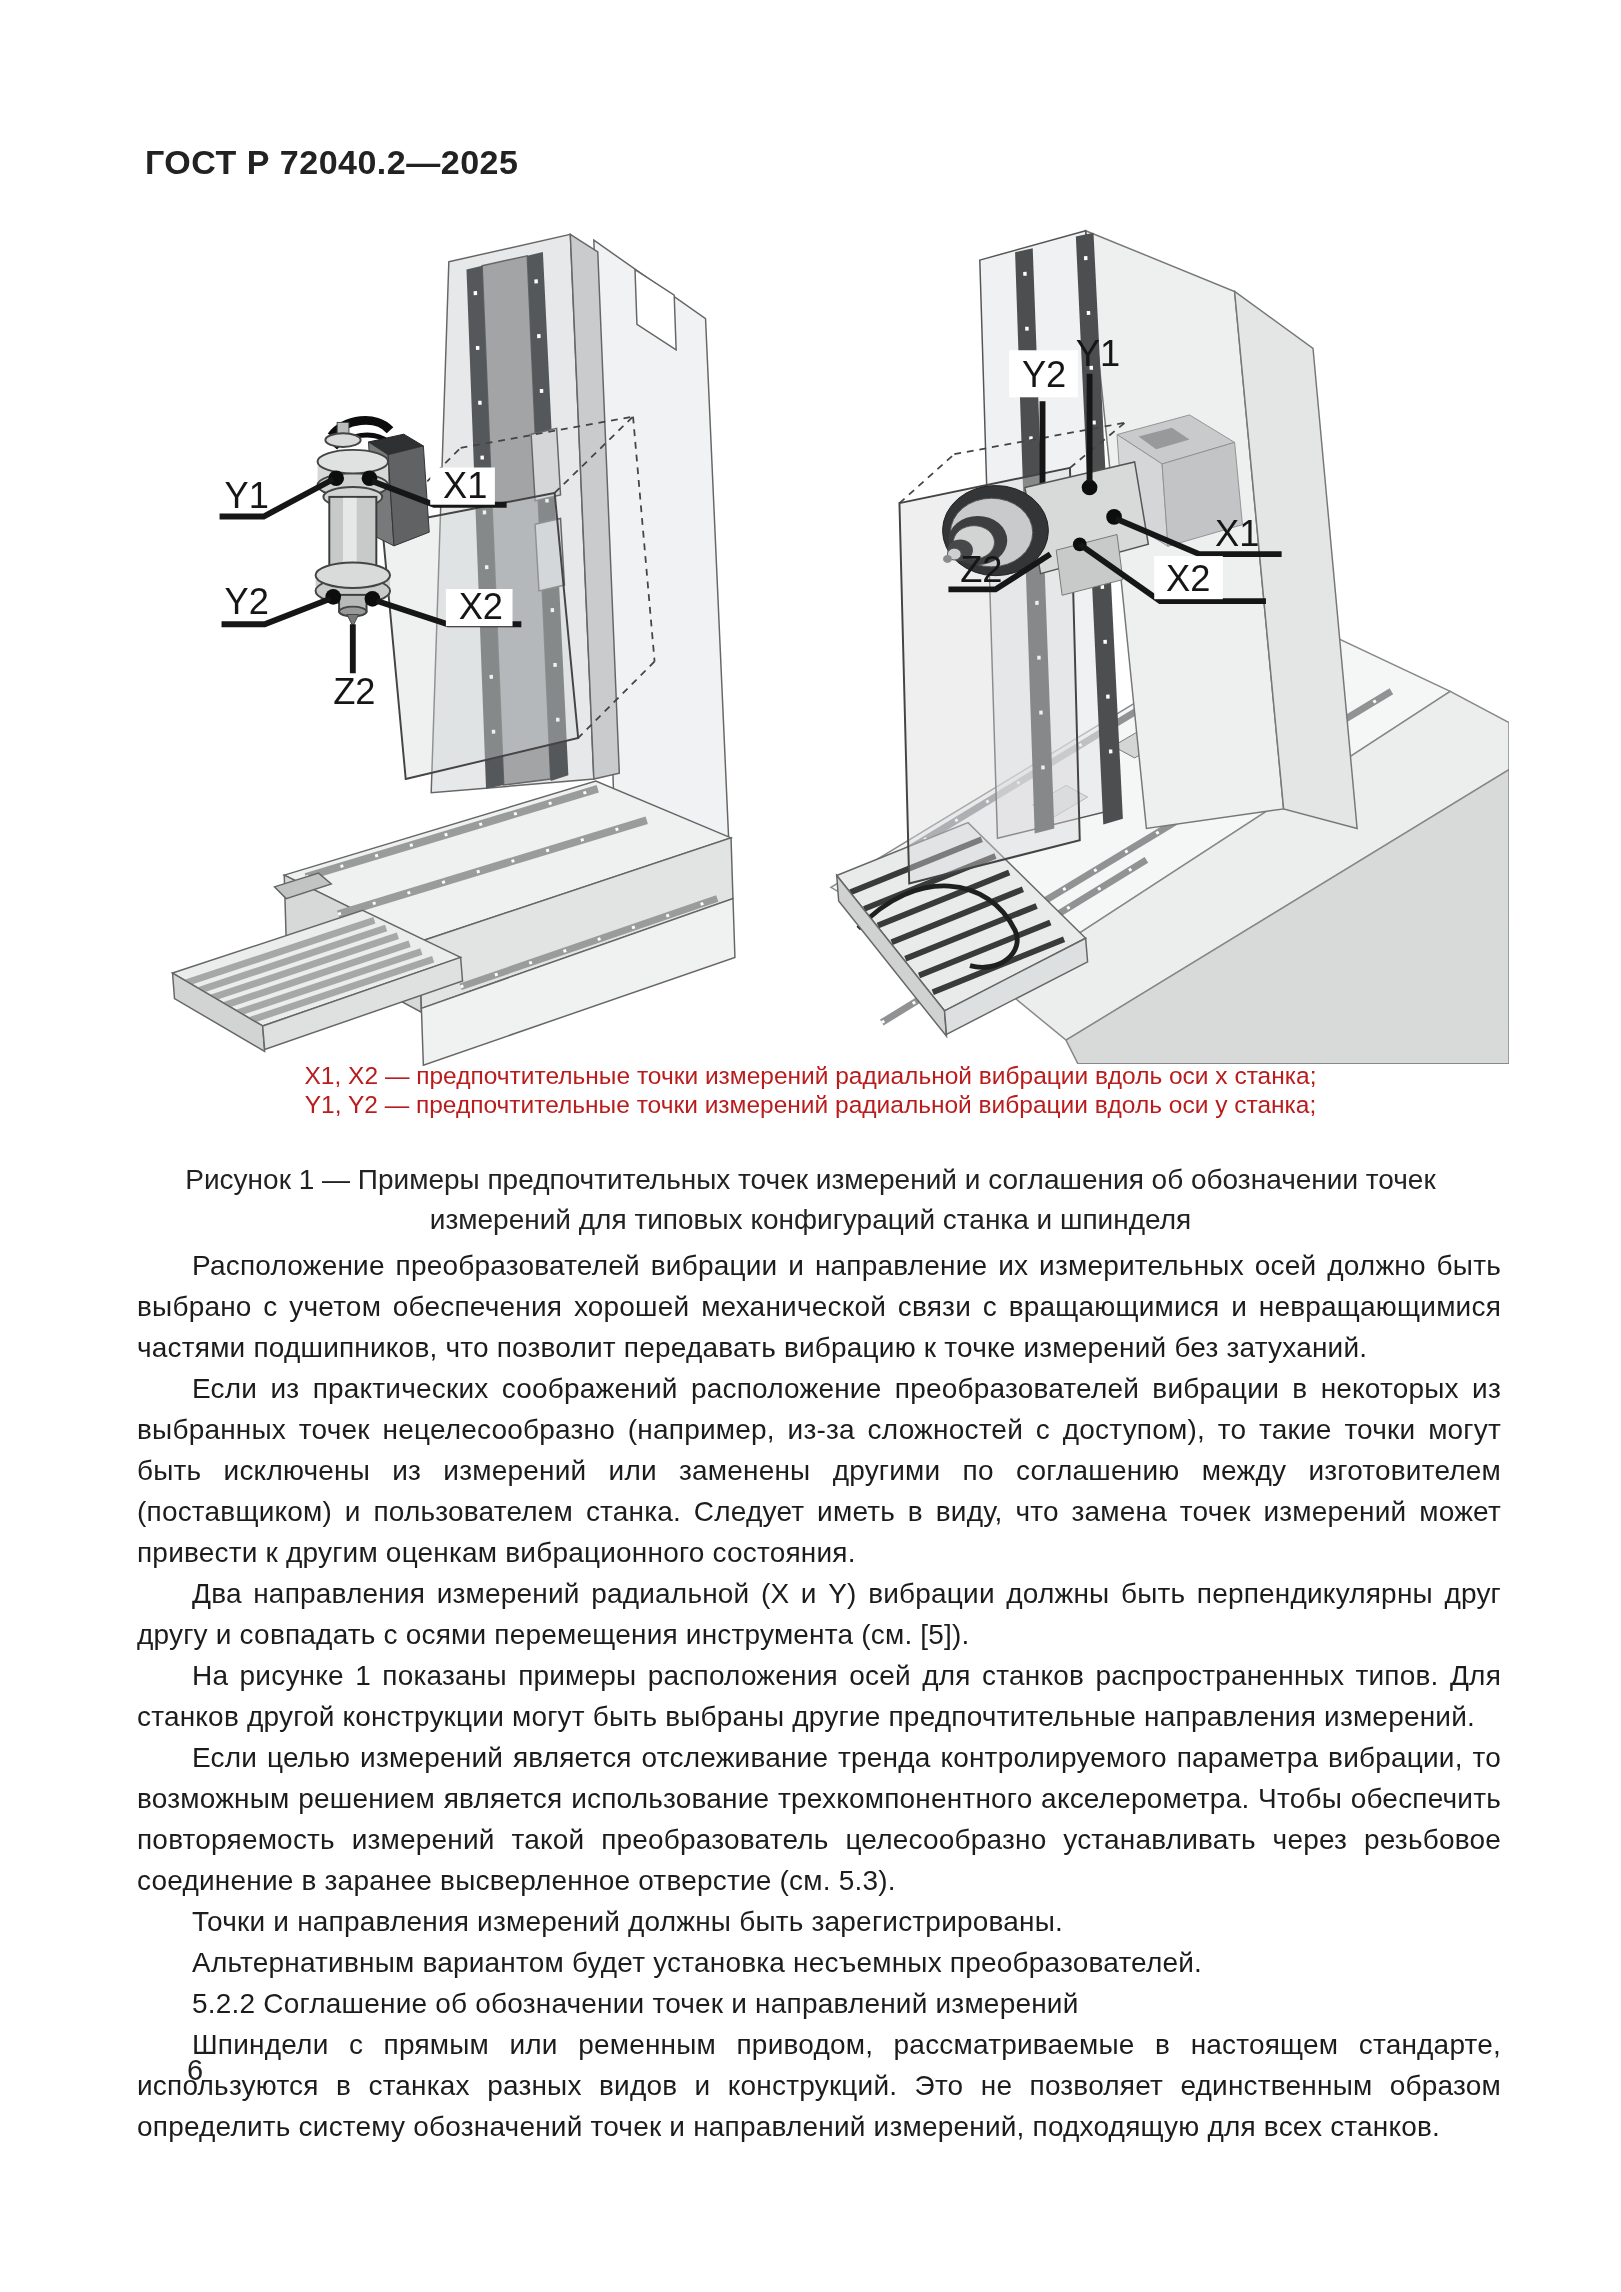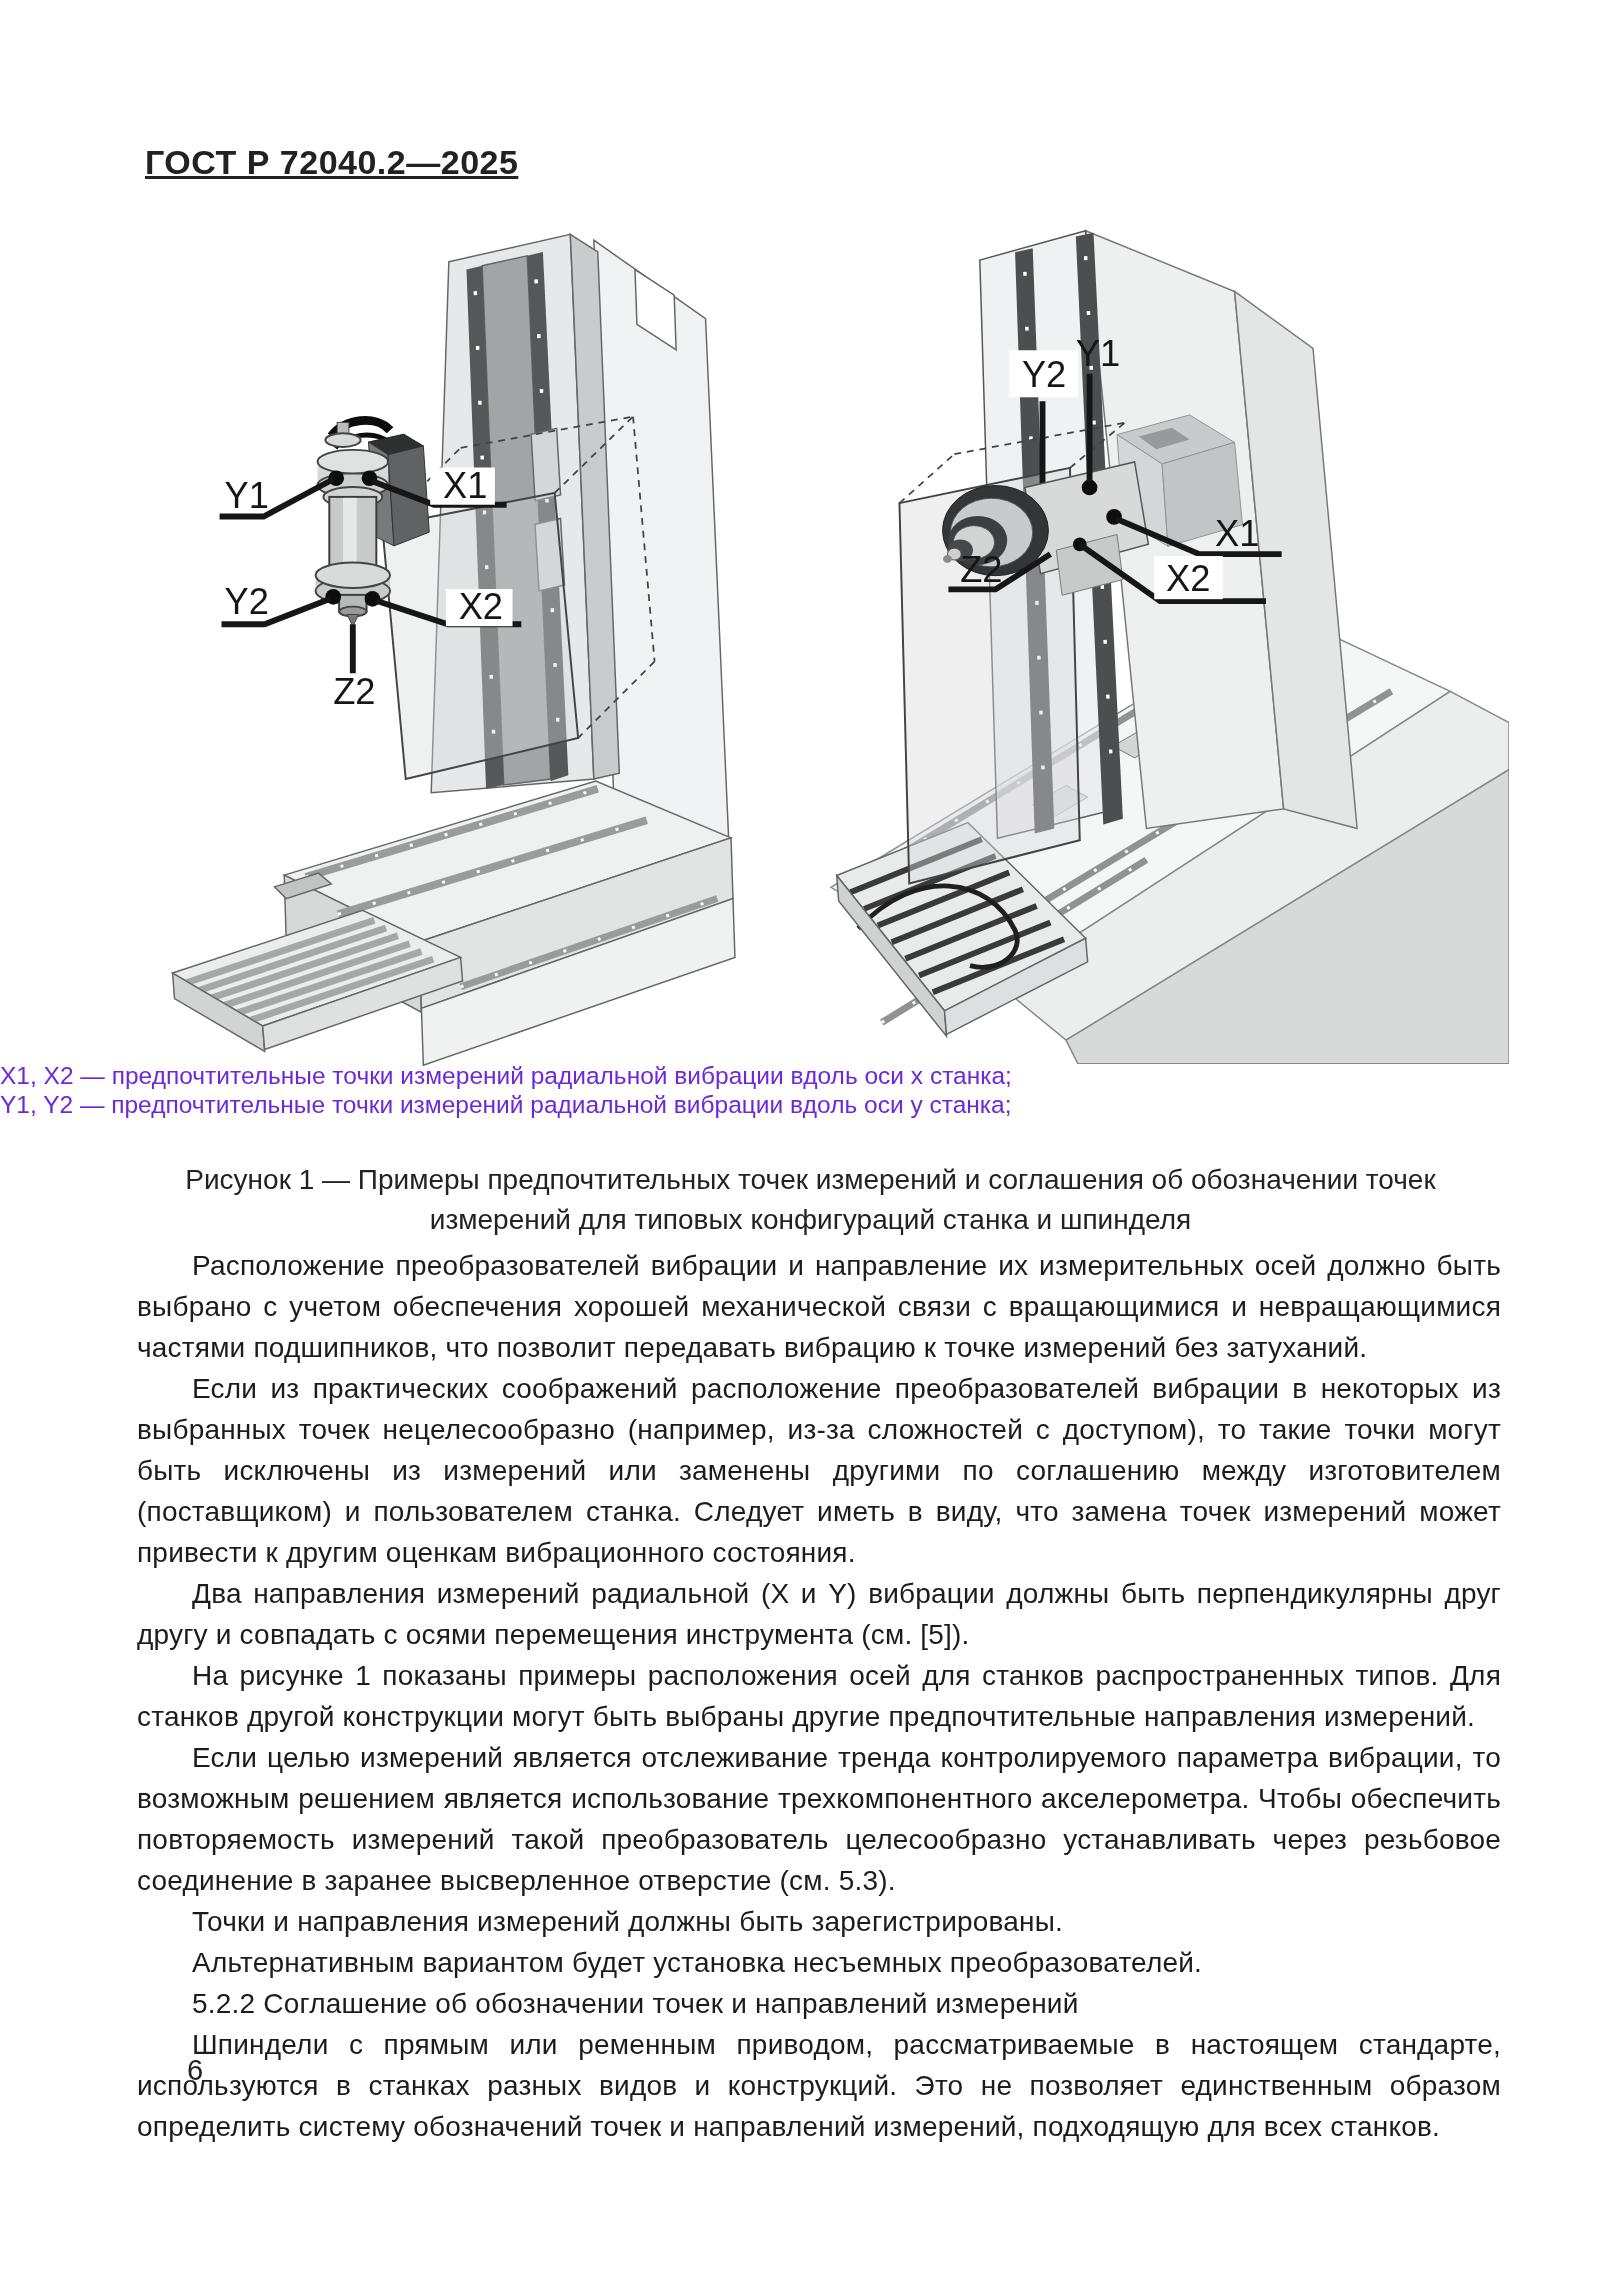--- a/index.html
+++ b/index.html
@@ -3,28 +3,28 @@
 <meta charset="utf-8">
 <style>
   html,body{margin:0;padding:0;background:#888;}
   .page{
     position:relative;width:1621px;height:2293px;background:#ffffff;
     font-family:"Liberation Sans","DejaVu Sans",sans-serif;color:#1c1c1c;
     overflow:hidden;margin:0 auto;
   }
   .doc-header{
     position:absolute;left:145px;top:143px;font-size:34px;font-weight:bold;
-    letter-spacing:0.5px;color:#222;text-decoration:underline;
+    letter-spacing:0.5px;color:#222;
   }
   .fig{position:absolute;}
   .fig-left{left:137px;top:201px;width:608px;height:872px;}
   .fig-right{left:823px;top:201px;width:686px;height:863px;}
   .legend{
-    position:absolute;left:0;top:1061px;width:1621px;text-align:left;
-    font-size:24.5px;line-height:29px;color:#6d28d9;
+    position:absolute;left:0;top:1061px;width:1621px;text-align:center;
+    font-size:24.5px;line-height:29px;color:#b91c1c;
   }
   .fig-caption{
     position:absolute;left:154px;top:1160px;width:1313px;text-align:center;
     font-size:28px;line-height:40px;color:#222;
   }
   .body-text{
     position:absolute;left:137px;top:1245px;width:1364px;
     font-size:28px;line-height:41px;letter-spacing:0.2px;text-align:justify;
   }
   .body-text p{margin:0;text-indent:55px;}

